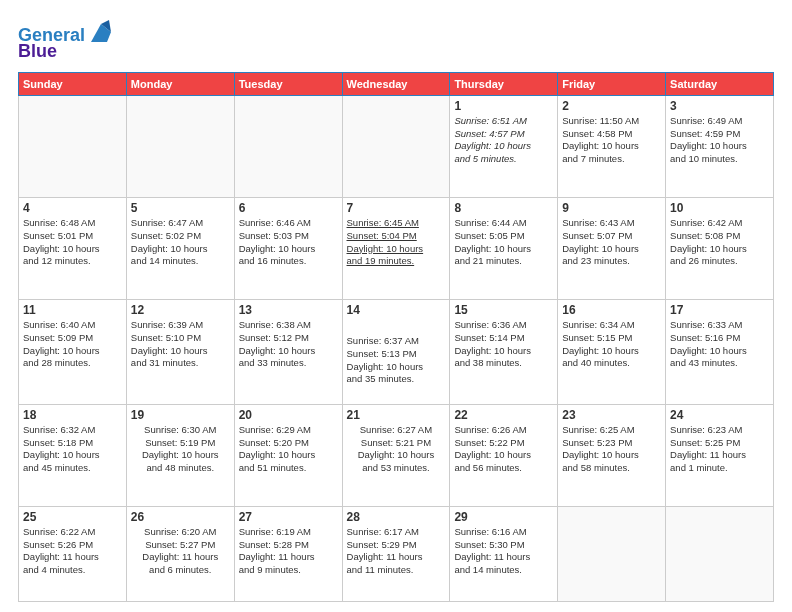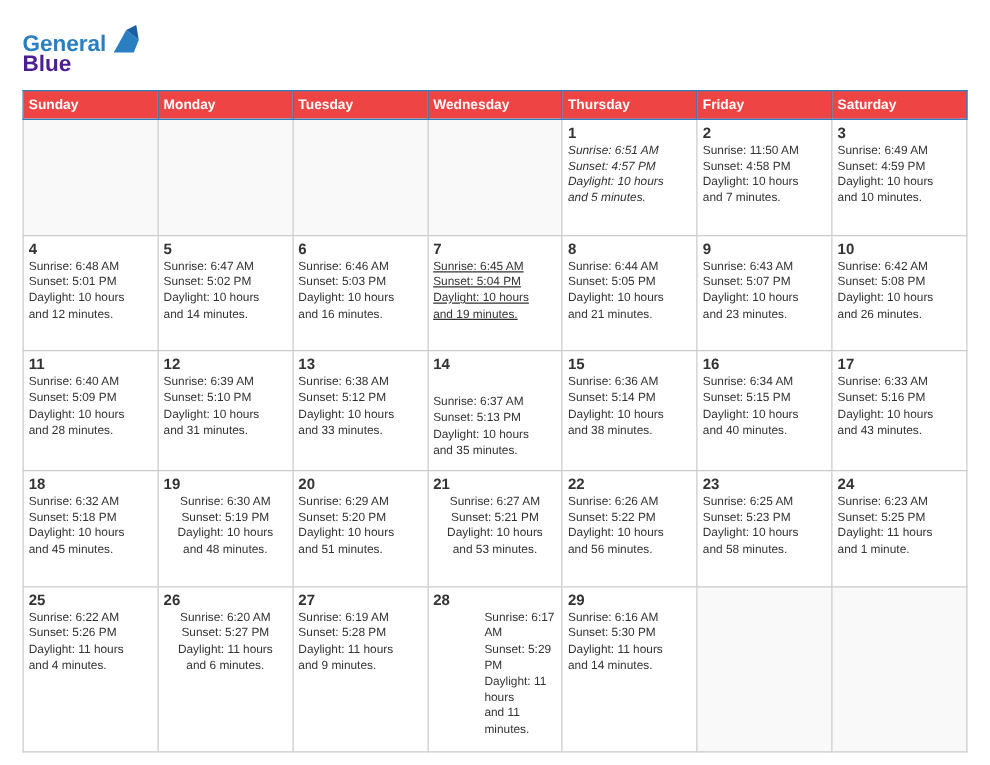--- a/index.html
+++ b/index.html
@@ -330,21 +330,21 @@
           </td>
           <td>
             <div class="day-num">27</div>
             <div class="day-info" style="white-space: pre-line;">Sunrise: 6:19 AM
 Sunset: 5:28 PM
 Daylight: 11 hours
 and 9 minutes.</div>
           </td>
           <td>
             <div class="day-num">28</div>
-            <div class="day-info" style="white-space: pre-line; margin-left: 41px;">Sunrise: 6:17 AM
+            <div class="day-info" style="white-space: pre-line;">Sunrise: 6:17 AM
 Sunset: 5:29 PM
 Daylight: 11 hours
 and 11 minutes.</div>
           </td>
           <td>
             <div class="day-num">29</div>
             <div class="day-info" style="white-space: pre-line;">Sunrise: 6:16 AM
 Sunset: 5:30 PM
 Daylight: 11 hours
 and 14 minutes.</div>

